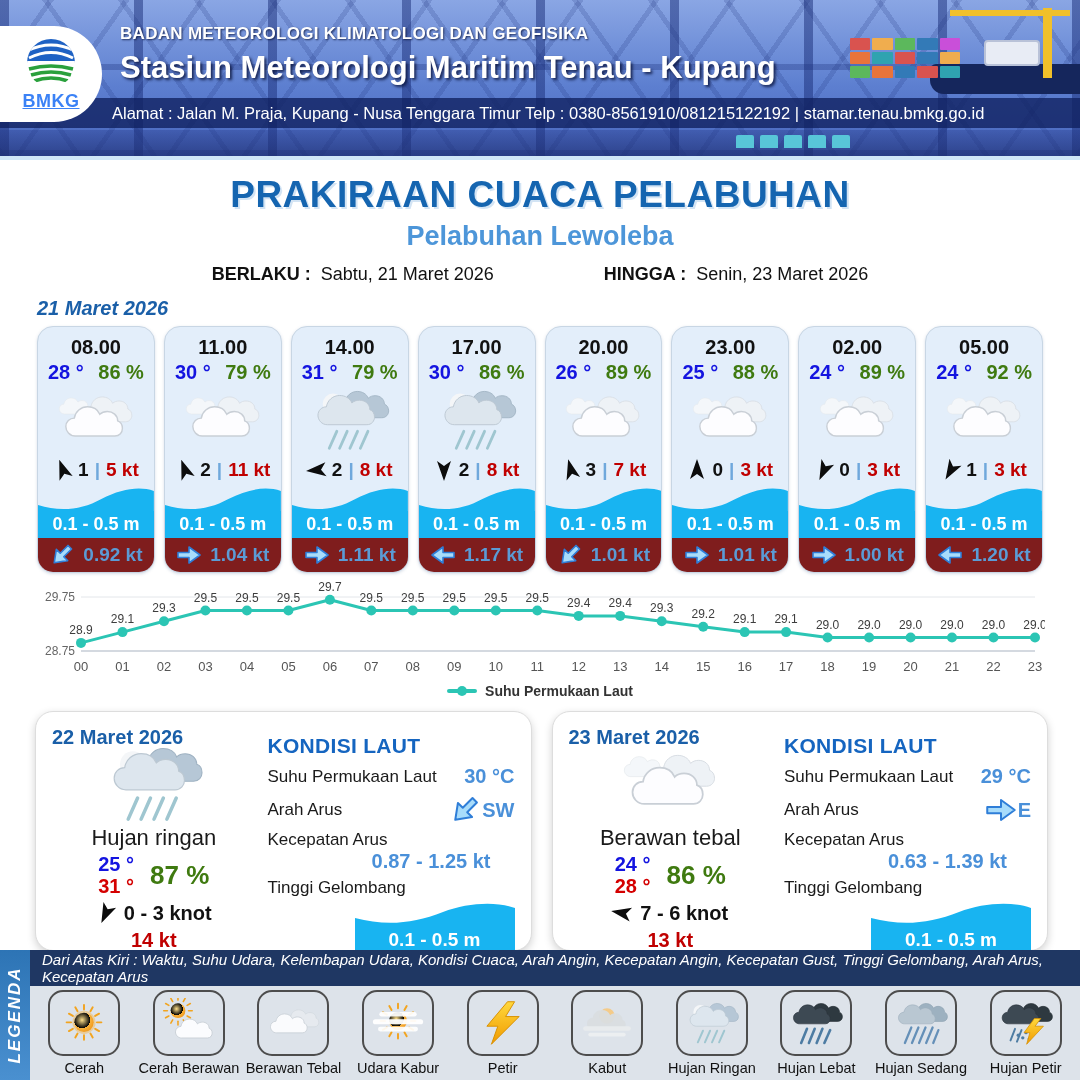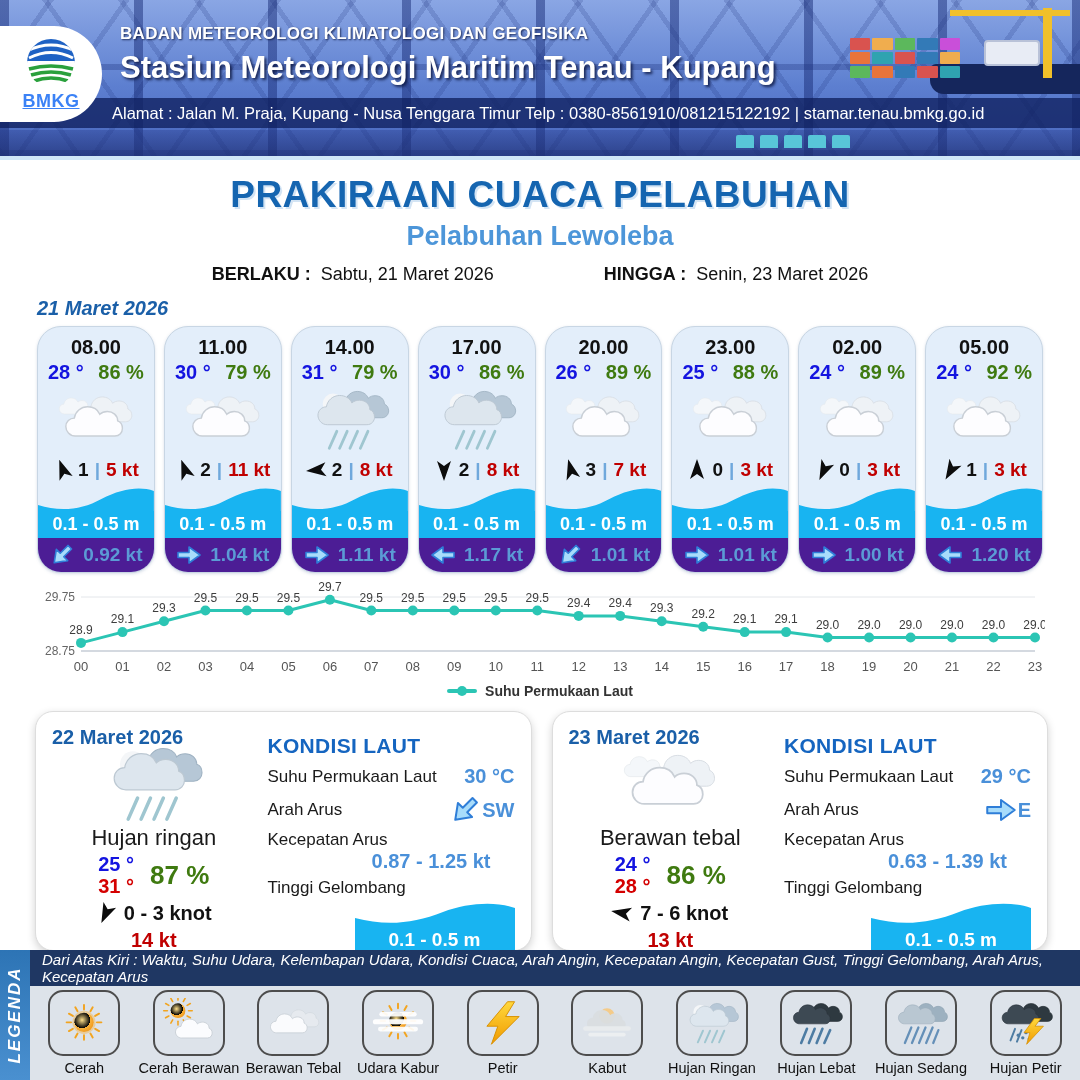--- a/index.html
+++ b/index.html
@@ -42,39 +42,39 @@
   .title-main { font-size:37px; font-weight:800; color:#1565b0; letter-spacing:.5px;
     text-shadow:2px 2px 0 rgba(175,205,235,.55); }
   .title-port { font-size:27px; font-weight:bold; color:#4d96d9; margin-top:5px; }
   .valid-row { margin-top:12px; font-size:18px; color:#111; display:flex; justify-content:center; gap:10px; }
   .valid-row .b { font-weight:bold; }
   .valid-row .gap { width:90px; }
   .day1-date { margin:12px 0 6px 37px; font-size:20px; font-weight:bold; color:#1a5fa8;font-style:italic; }
 
   
   #hourly-row { display:flex; gap:9px; margin:0 37px; }
-  .hcard { flex:1; height:247px; background:#e3eefa; border:1px solid #c8d6e4; border-radius:24px;
+  .hcard { flex:1; height:247px; background:#e3eefa; border:1px solid #c8d6e4; border-radius:16px;
     display:flex; flex-direction:column; overflow:hidden; box-shadow:0 1px 3px rgba(90,120,160,.25); }
   .h-time { text-align:center; font-size:20px; font-weight:bold; color:#111; margin-top:9px; }
   .h-th { display:flex; justify-content:space-between; padding:2px 10px 0 10px; }
   .h-temp { color:#1414e0; font-size:20px; font-weight:bold; }
   .h-hum { color:#3f7a10; font-size:20px; font-weight:bold; }
   .h-icon { height:78px; display:flex; justify-content:center; align-items:center; }
   .h-icon svg { width:86px; height:66px; }
   .h-wind { display:flex; align-items:center; justify-content:center; gap:5px; height:32px; }
   .dart { width:20px; height:24px; fill:#0c0c0c; display:block; }
   .h-ws { font-size:19px; font-weight:bold; color:#111; }
   .h-sep { font-size:19px; font-weight:bold; color:#6fa8dc; margin:0 1px; }
   .h-gust { font-size:19px; font-weight:bold; color:#c00000; }
   .h-wave { margin-top:auto; height:58px; display:flex; flex-direction:column; }
   .h-wave svg { width:100%; height:26px; display:block; }
   .h-wave svg path { fill:#18b4f1; }
   .h-wavebox { flex:1; background:#18b4f1; display:flex; align-items:center; justify-content:center; }
   .h-wavebox span { color:#fff; font-size:18px; font-weight:bold; }
-  .h-cur { height:37px; display:flex; align-items:center; justify-content:center; gap:8px; background:#4c1d95; }
+  .h-cur { height:37px; display:flex; align-items:center; justify-content:center; gap:8px; background:#7f1d1d; }
   .curarrow { width:26px; height:24px; display:block; }
   .curarrow path { fill:#a8dcfb; stroke:#2f7ed8; stroke-width:1.6; stroke-linejoin:round; }
   .h-curv { font-size:19px; font-weight:bold; color:#5b9bd5; }
 
   
   .chart-panel { margin:8px 35px 0 35px; }
   #chart svg { width:100%; display:block; }
   .chart-legend { display:flex; justify-content:center; align-items:center; gap:8px; margin-top:2px; }
   .cl-marker { width:30px; height:4px; background:#2bc5b4; border-radius:2px; position:relative; }
   .cl-marker::after { content:""; position:absolute; left:10px; top:-3px; width:10px; height:10px; border-radius:50%; background:#2bc5b4; }

